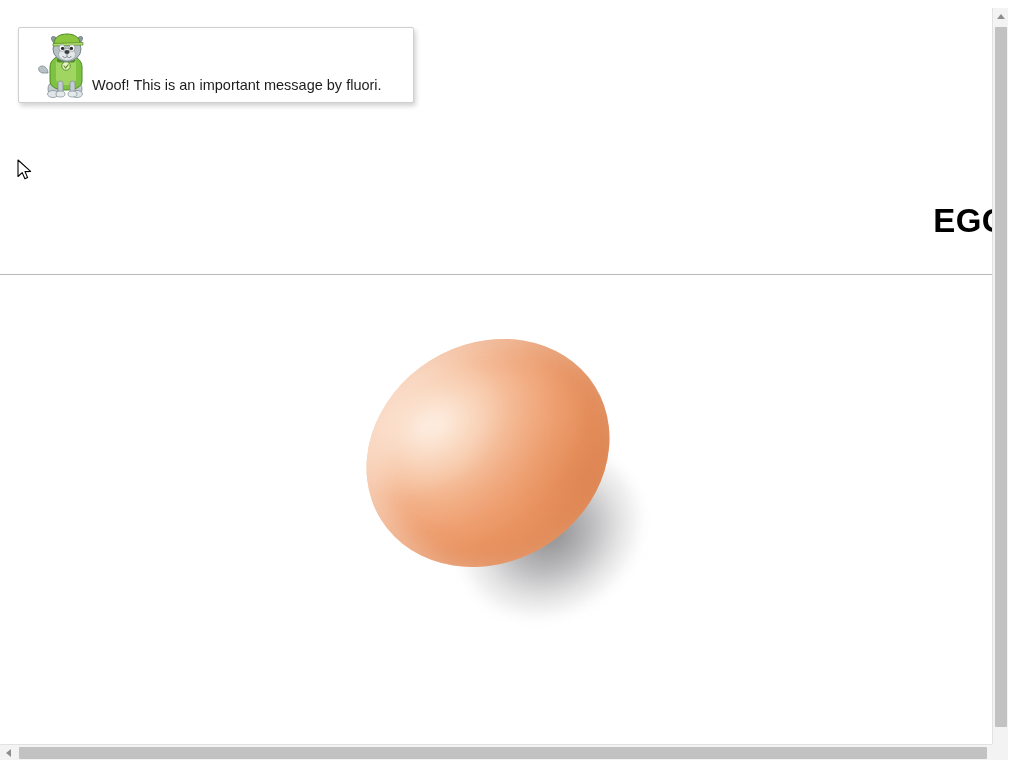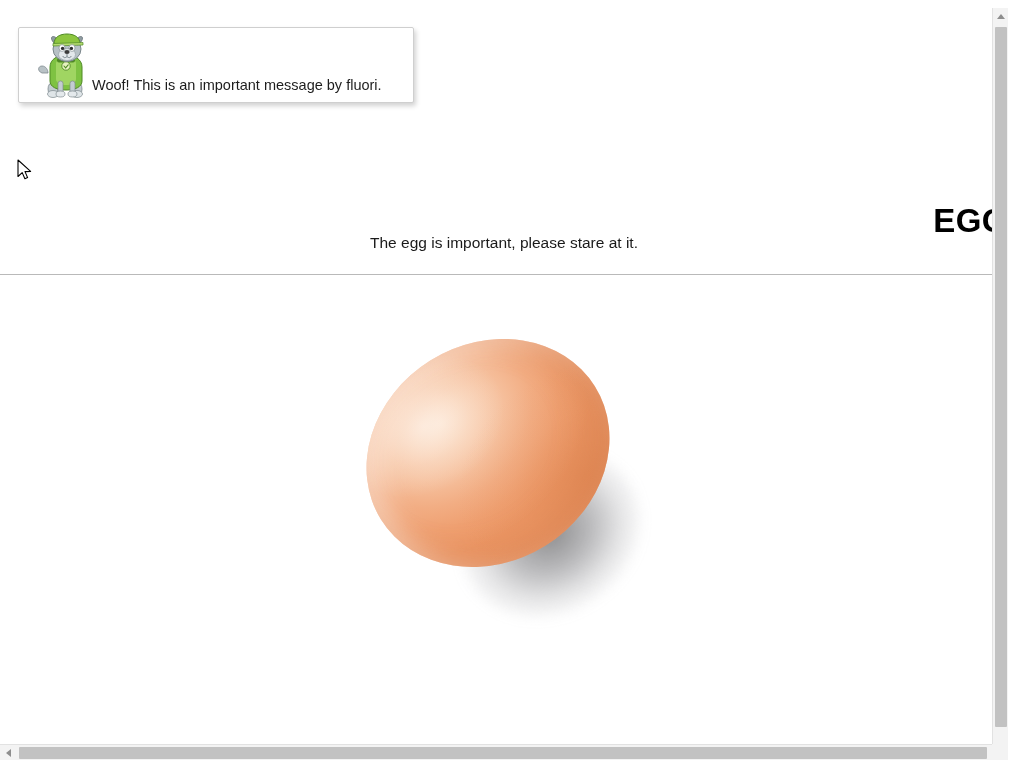--- a/index.html
+++ b/index.html
@@ -282,21 +282,20 @@
         <path d="M31 21 L31 23.5" stroke="#6d7a80" stroke-width="0.9"></path>
         <path d="M31 23.5 C29 25.5 27 24.5 27 23" stroke="#6d7a80" stroke-width="0.9" fill="none"></path>
         <path d="M31 23.5 C33 25.5 35 24.5 35 23" stroke="#6d7a80" stroke-width="0.9" fill="none"></path>
       </svg>
     </div>
     <div class="msg-text">Woof! This is an important message by fluori.</div>
   </div>
 
   <div class="page-title">EGG</div>
 
-  <div class="page-subtitle">The egg is important, please stare at it.</div>
 
   <div class="divider"></div>
 
   <div class="egg-wrap">
     <div class="egg-shadow"></div>
     <div class="egg-body"></div>
     <div class="egg-edge-shade"></div>
   </div>
 
   <div class="sb-v">

